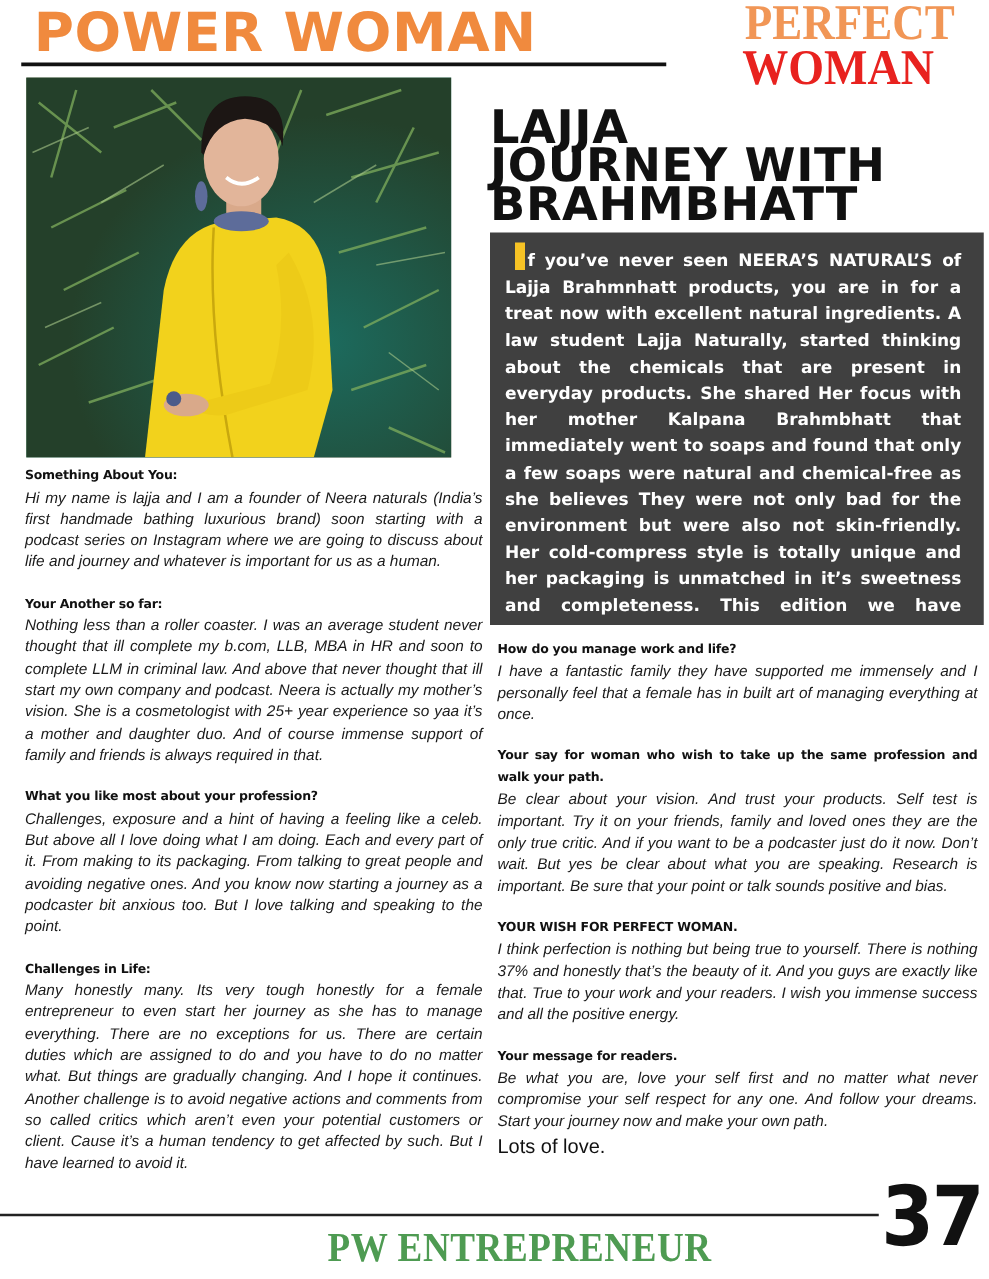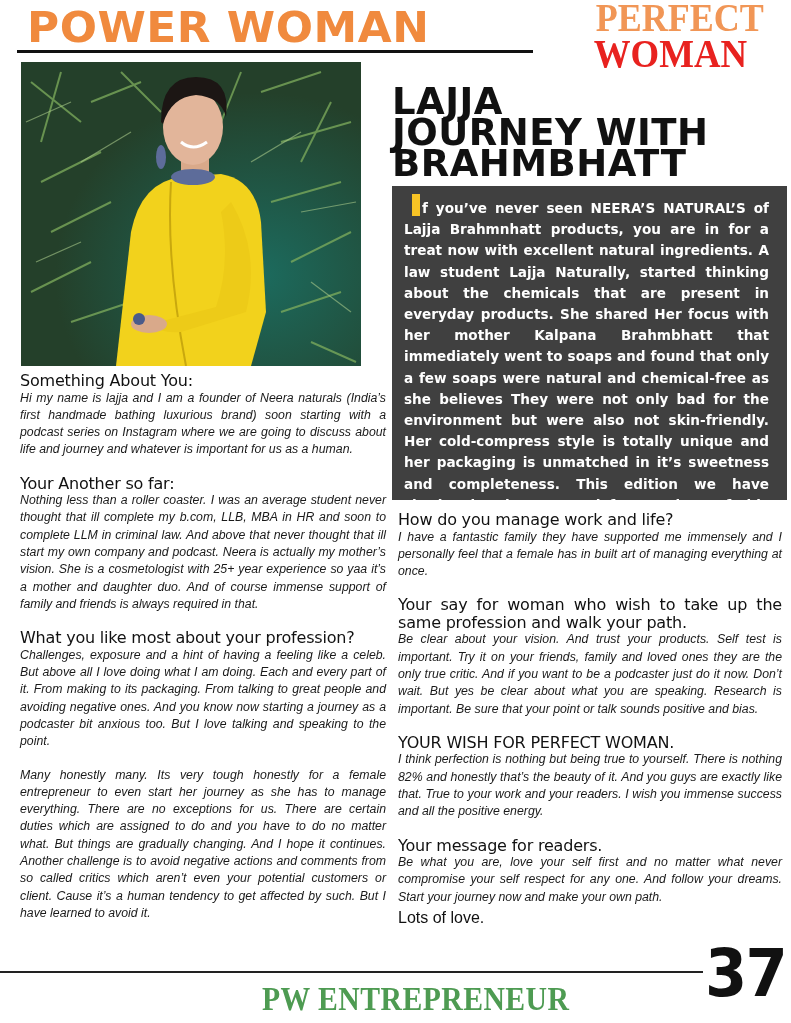--- a/index.html
+++ b/index.html
@@ -49,21 +49,21 @@
       margin: 0 2px 0 8px; vertical-align: -3px;
     }
     .intro-box .byline {
       position: absolute; right: 14px; bottom: 8px; font-size: 14px;
     }
 
     .col { position: absolute; font-size: 12.3px; line-height: 17.3px; text-align: justify; }
     .col-left { left: 20px; top: 372px; width: 366px; }
     .col-right { left: 398px; top: 511px; width: 384px; }
     .qa { margin-bottom: 16px; }
-    .qa .q { font-family: "DejaVu Sans", sans-serif; font-weight: normal; font-size: 16px; line-height: 17.5px; letter-spacing: -0.2px; }
+    .qa .q { font-family: "DejaVu Sans", sans-serif; font-weight: bold; font-size: 10px; line-height: 17.5px; letter-spacing: -0.2px; }
     .qa .a { font-style: italic; color: #1a1a1a; }
     .qa .q.wide { text-align: justify; text-align-last: left; }
     .signoff { font-size: 16px; line-height: 18px; margin-top: -13px; }
 
     .bottom-rule {
       position: absolute; left: 0; top: 971px; width: 703px; height: 2px; background: #222;
     }
     .issue-date {
       position: absolute; left: 11px; top: 990px;
       font-family: "DejaVu Sans", sans-serif; font-weight: bold; font-size: 15.5px; color: #111; margin-top: 46px;
@@ -161,36 +161,37 @@
   </div>
   <div class="qa">
     <div class="q">Your Another so far:</div>
     <div class="a">Nothing less than a roller coaster. I was an average student never thought that ill complete my b.com, LLB, MBA in HR and soon to complete LLM in criminal law. And above that never thought that ill start my own company and podcast. Neera is actually my mother’s vision. She is a cosmetologist with 25+ year experience so yaa it’s a mother and daughter duo. And of course immense support of family and friends is always required in that.</div>
   </div>
   <div class="qa">
     <div class="q">What you like most about your profession?</div>
     <div class="a">Challenges, exposure and a hint of having a feeling like a celeb. But above all I love doing what I am doing. Each and every part of it. From making to its packaging. From talking to great people and avoiding negative ones. And you know now starting a journey as a podcaster bit anxious too. But I love talking and speaking to the point.</div>
   </div>
   <div class="qa">
+    <div class="q">Challenges in Life:</div>
     <div class="a">Many honestly many. Its very tough honestly for a female entrepreneur to even start her journey as she has to manage everything. There are no exceptions for us. There are certain duties which are assigned to do and you have to do no matter what. But things are gradually changing. And I hope it continues. Another challenge is to avoid negative actions and comments from so called critics which aren’t even your potential customers or client. Cause it’s a human tendency to get affected by such. But I have learned to avoid it.</div>
   </div>
 </div>
 
 <div class="col col-right">
   <div class="qa">
     <div class="q">How do you manage work and life?</div>
     <div class="a">I have a fantastic family they have supported me immensely and I personally feel that a female has in built art of managing everything at once.</div>
   </div>
   <div class="qa">
     <div class="q wide">Your say for woman who wish to take up the same profession and walk your path.</div>
     <div class="a">Be clear about your vision. And trust your products. Self test is important. Try it on your friends, family and loved ones they are the only true critic. And if you want to be a podcaster just do it now. Don’t wait. But yes be clear about what you are speaking. Research is important. Be sure that your point or talk sounds positive and bias.</div>
   </div>
   <div class="qa">
     <div class="q">YOUR WISH FOR PERFECT WOMAN.</div>
-    <div class="a">I think perfection is nothing but being true to yourself. There is nothing 82% and honestly that’s the beauty of it. And you guys are exactly like that. True to your work and your readers. I wish you immense success and all the positive energy.</div>
+    <div class="a">I think perfection is nothing but being true to yourself. There is nothing 37% and honestly that’s the beauty of it. And you guys are exactly like that. True to your work and your readers. I wish you immense success and all the positive energy.</div>
   </div>
   <div class="qa">
     <div class="q">Your message for readers.</div>
     <div class="a">Be what you are, love your self first and no matter what never compromise your self respect for any one. And follow your dreams. Start your journey now and make your own path.</div>
   </div>
   <div class="signoff">Lots of love.</div>
 </div>
 
 <div class="bottom-rule"></div>
 <div class="issue-date">MAY | 2022</div>

